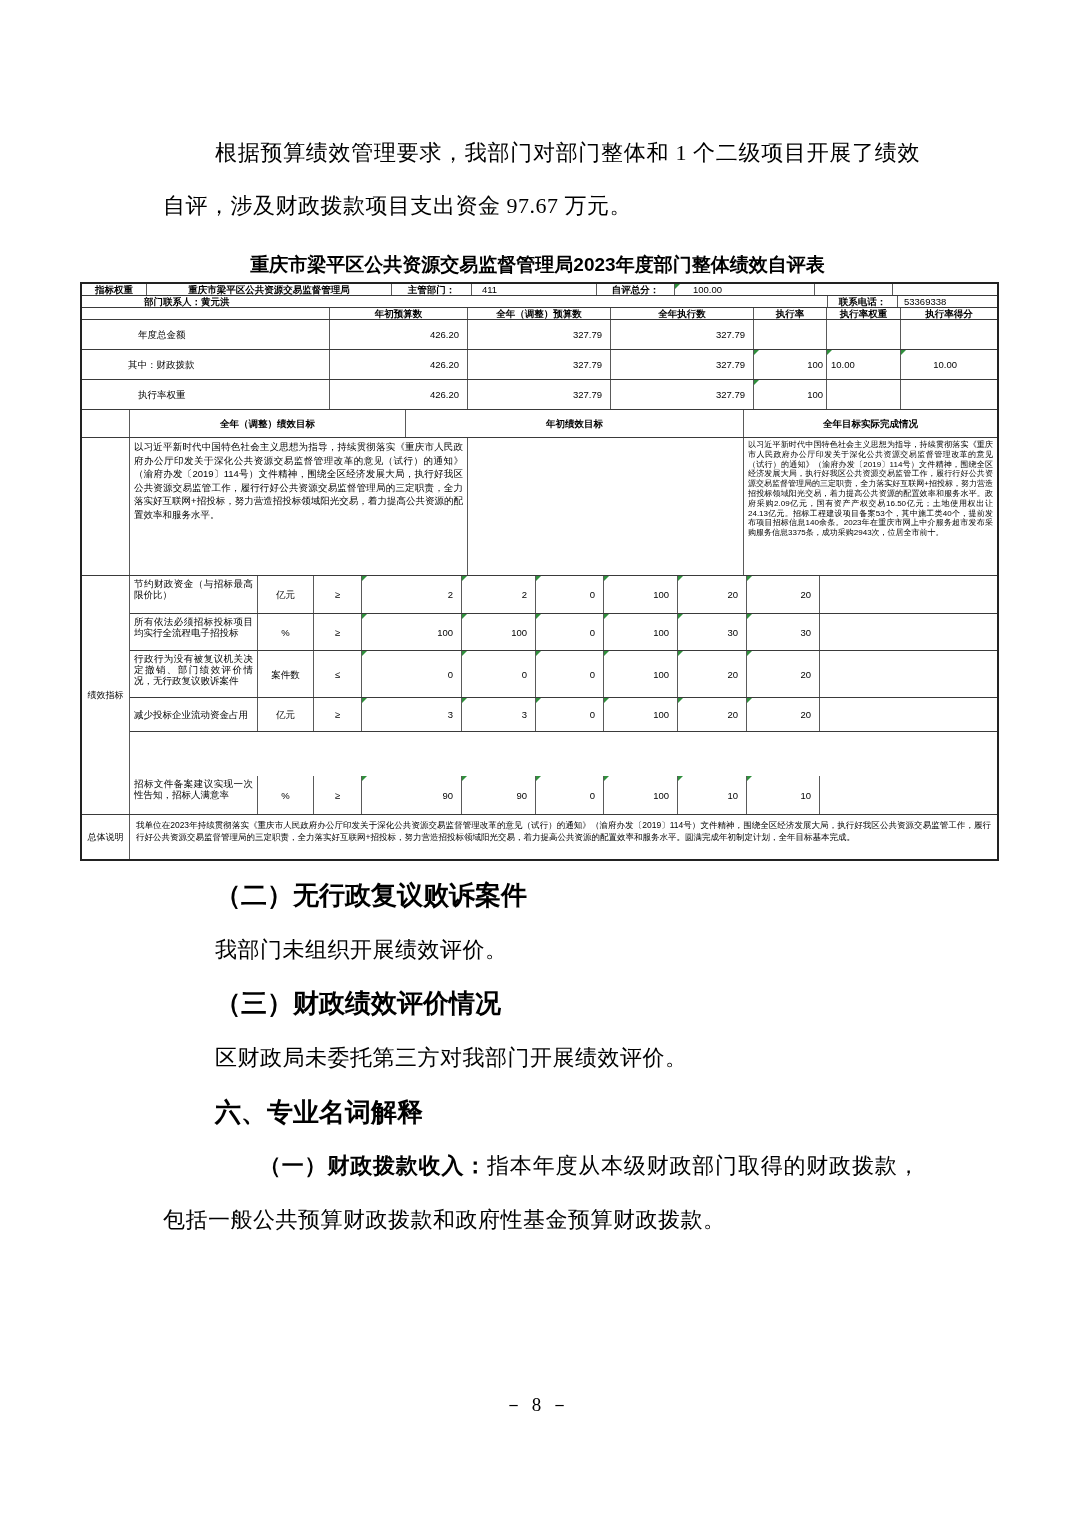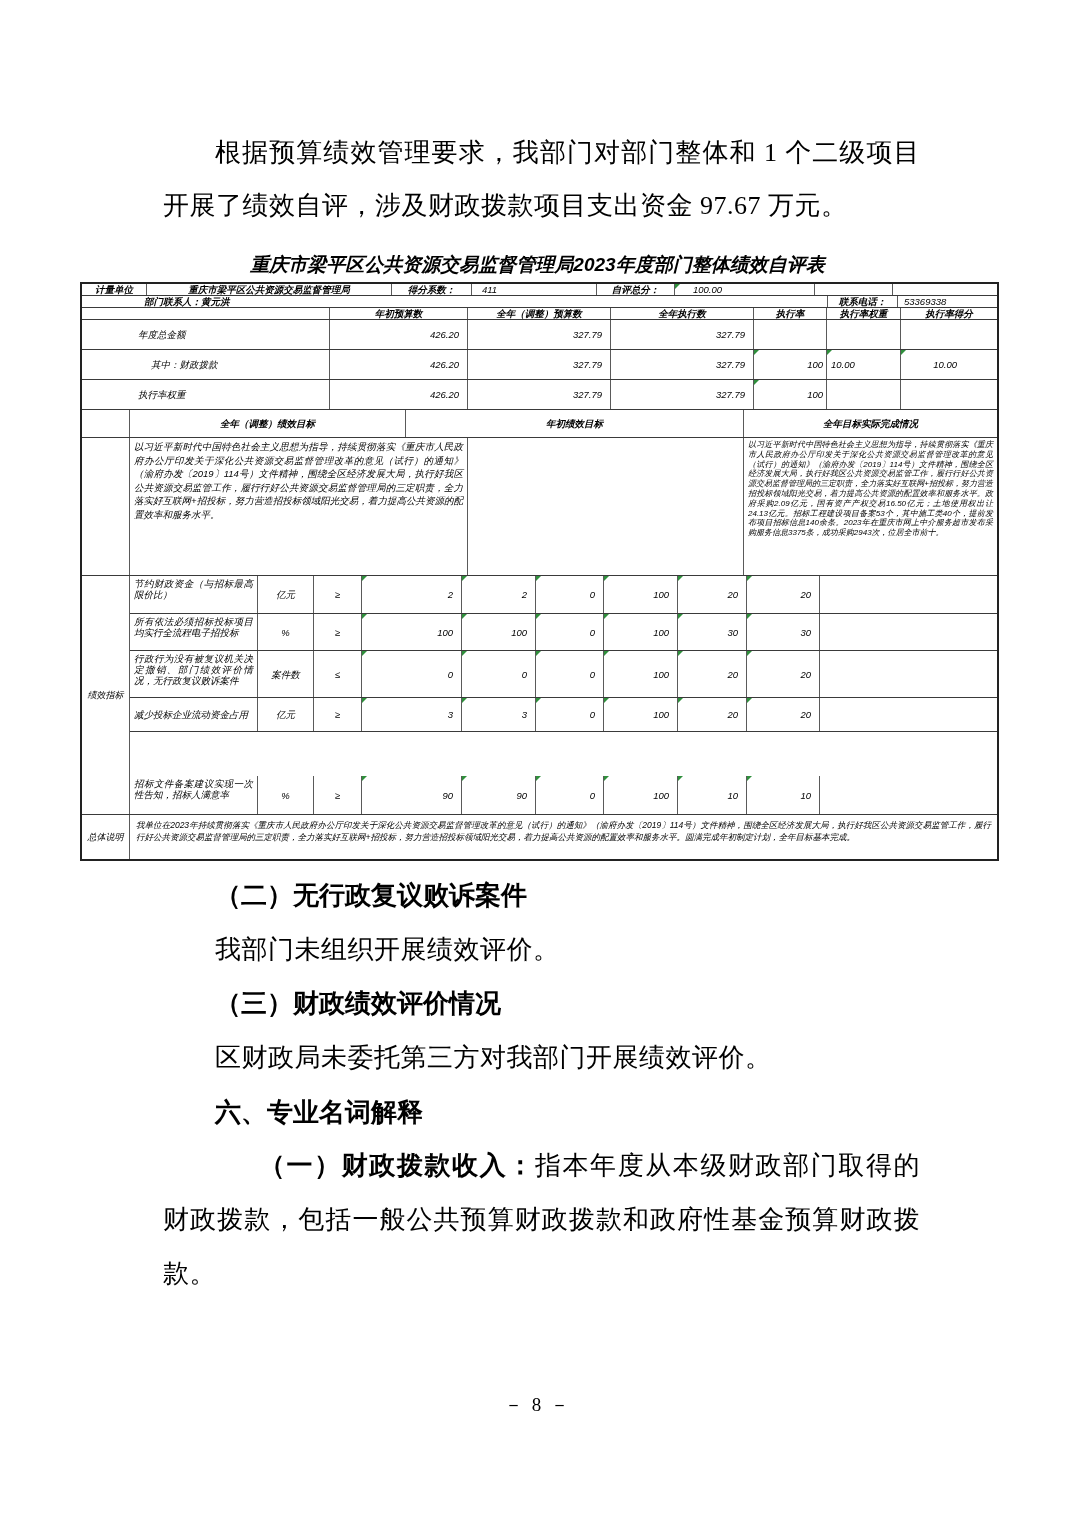--- a/index.html
+++ b/index.html
@@ -1,28 +1,28 @@
 <!DOCTYPE html>
 <html><head>
 <meta charset="utf-8">
 <style>
   html,body{margin:0;padding:0;background:#fff;}
   .page{position:relative;width:1075px;height:1520px;background:#ffffff;overflow:hidden;
         font-family:"Liberation Serif", serif;color:#000;}
   .content{position:absolute;left:80px;top:126px;width:915px;}
 
   
-  .para{margin:0 75px 0 83px;font-size:26px;line-height:53px;text-align:justify;
+  .para{margin:0 75px 0 83px;font-size:22px;line-height:53px;text-align:justify;
         text-indent:52px;letter-spacing:.5px;}
   .h2{margin:0 75px 0 83px;font-size:26px;line-height:54px;font-weight:bold;text-indent:52px;}
   .lower .para{line-height:54px;}
   .bold{font-weight:bold;margin-left:44px;}
 
   
-  .selftable{margin-top:18px;width:915px;font-family:"Liberation Sans", sans-serif;font-style:italic;}
+  .selftable{margin-top:18px;width:915px;font-family:"Liberation Sans", sans-serif;}
   .t-title{height:32px;line-height:30px;text-align:center;font-weight:bold;font-size:19px;
            font-family:"Liberation Sans", sans-serif;}
   .tbl{width:915px;border:2px solid #222;box-sizing:content-box;background:#fff;}
   .row{display:flex;border-bottom:1px solid #3a3a3a;align-items:stretch;}
   .row.nb{border-bottom:none;}
   .row > div{box-sizing:border-box;border-right:1px solid #5a5a5a;overflow:hidden;position:relative;
              display:flex;align-items:center;font-size:9.5px;line-height:11px;}
   .row > div:last-child{border-right:none;}
   .lab{font-weight:bold;}
   .ctr{justify-content:center;text-align:center;}
@@ -49,23 +49,23 @@
   <div class="content">
 
     <p class="para">根据预算绩效管理要求，我部门对部门整体和 1 个二级项目开展了绩效自评，涉及财政拨款项目支出资金 97.67 万元。</p>
 
     <div class="selftable">
       <div class="t-title">重庆市梁平区公共资源交易监督管理局2023年度部门整体绩效自评表</div>
 
       <div class="tbl">
 
         <div class="row">
-          <div class="lab ctr" style="width:65px">计量单位</div>
+          <div class="lab ctr" style="width:65px">指标权重</div>
           <div class="lab ctr" style="width:245px">重庆市梁平区公共资源交易监督管理局</div>
-          <div class="lab ctr" style="width:80px">得分系数：</div>
+          <div class="lab ctr" style="width:80px">主管部门：</div>
           <div style="width:125px;padding-left:10px">411</div>
           <div class="lab ctr" style="width:78px">自评总分：</div>
           <div class="gt" style="width:140px;padding-left:18px">100.00</div>
           <div style="width:78px"></div>
           <div style="width:104px"></div>
         </div>
 
         <div class="row">
           <div class="lab" style="width:746px;padding-left:62px">部门联系人：黄元洪</div>
           <div class="lab ctr" style="width:70px">联系电话：</div>
@@ -86,21 +86,21 @@
           <div style="width:248px;padding-left:56px">年度总金额</div>
           <div class="num" style="width:138px">426.20</div>
           <div class="num" style="width:143px">327.79</div>
           <div class="num" style="width:143px">327.79</div>
           <div class="num" style="width:73px"></div>
           <div style="width:74px;padding-left:4px"></div>
           <div class="num" style="width:96px;padding-right:40px"></div>
         </div>
 
         <div class="row" style="height:29px">
-          <div style="width:248px;padding-left:69px">其中：财政拨款</div>
+          <div style="width:248px;padding-left:46px">其中：财政拨款</div>
           <div class="num" style="width:138px">426.20</div>
           <div class="num" style="width:143px">327.79</div>
           <div class="num" style="width:143px">327.79</div>
           <div class="num gt" style="width:73px;padding-right:3px">100</div>
           <div class="gt" style="width:74px;padding-left:4px">10.00</div>
           <div class="num gt" style="width:96px;padding-right:40px">10.00</div>
         </div>
 
         <div class="row" style="height:29px">
           <div style="width:248px;padding-left:56px">执行率权重</div>

